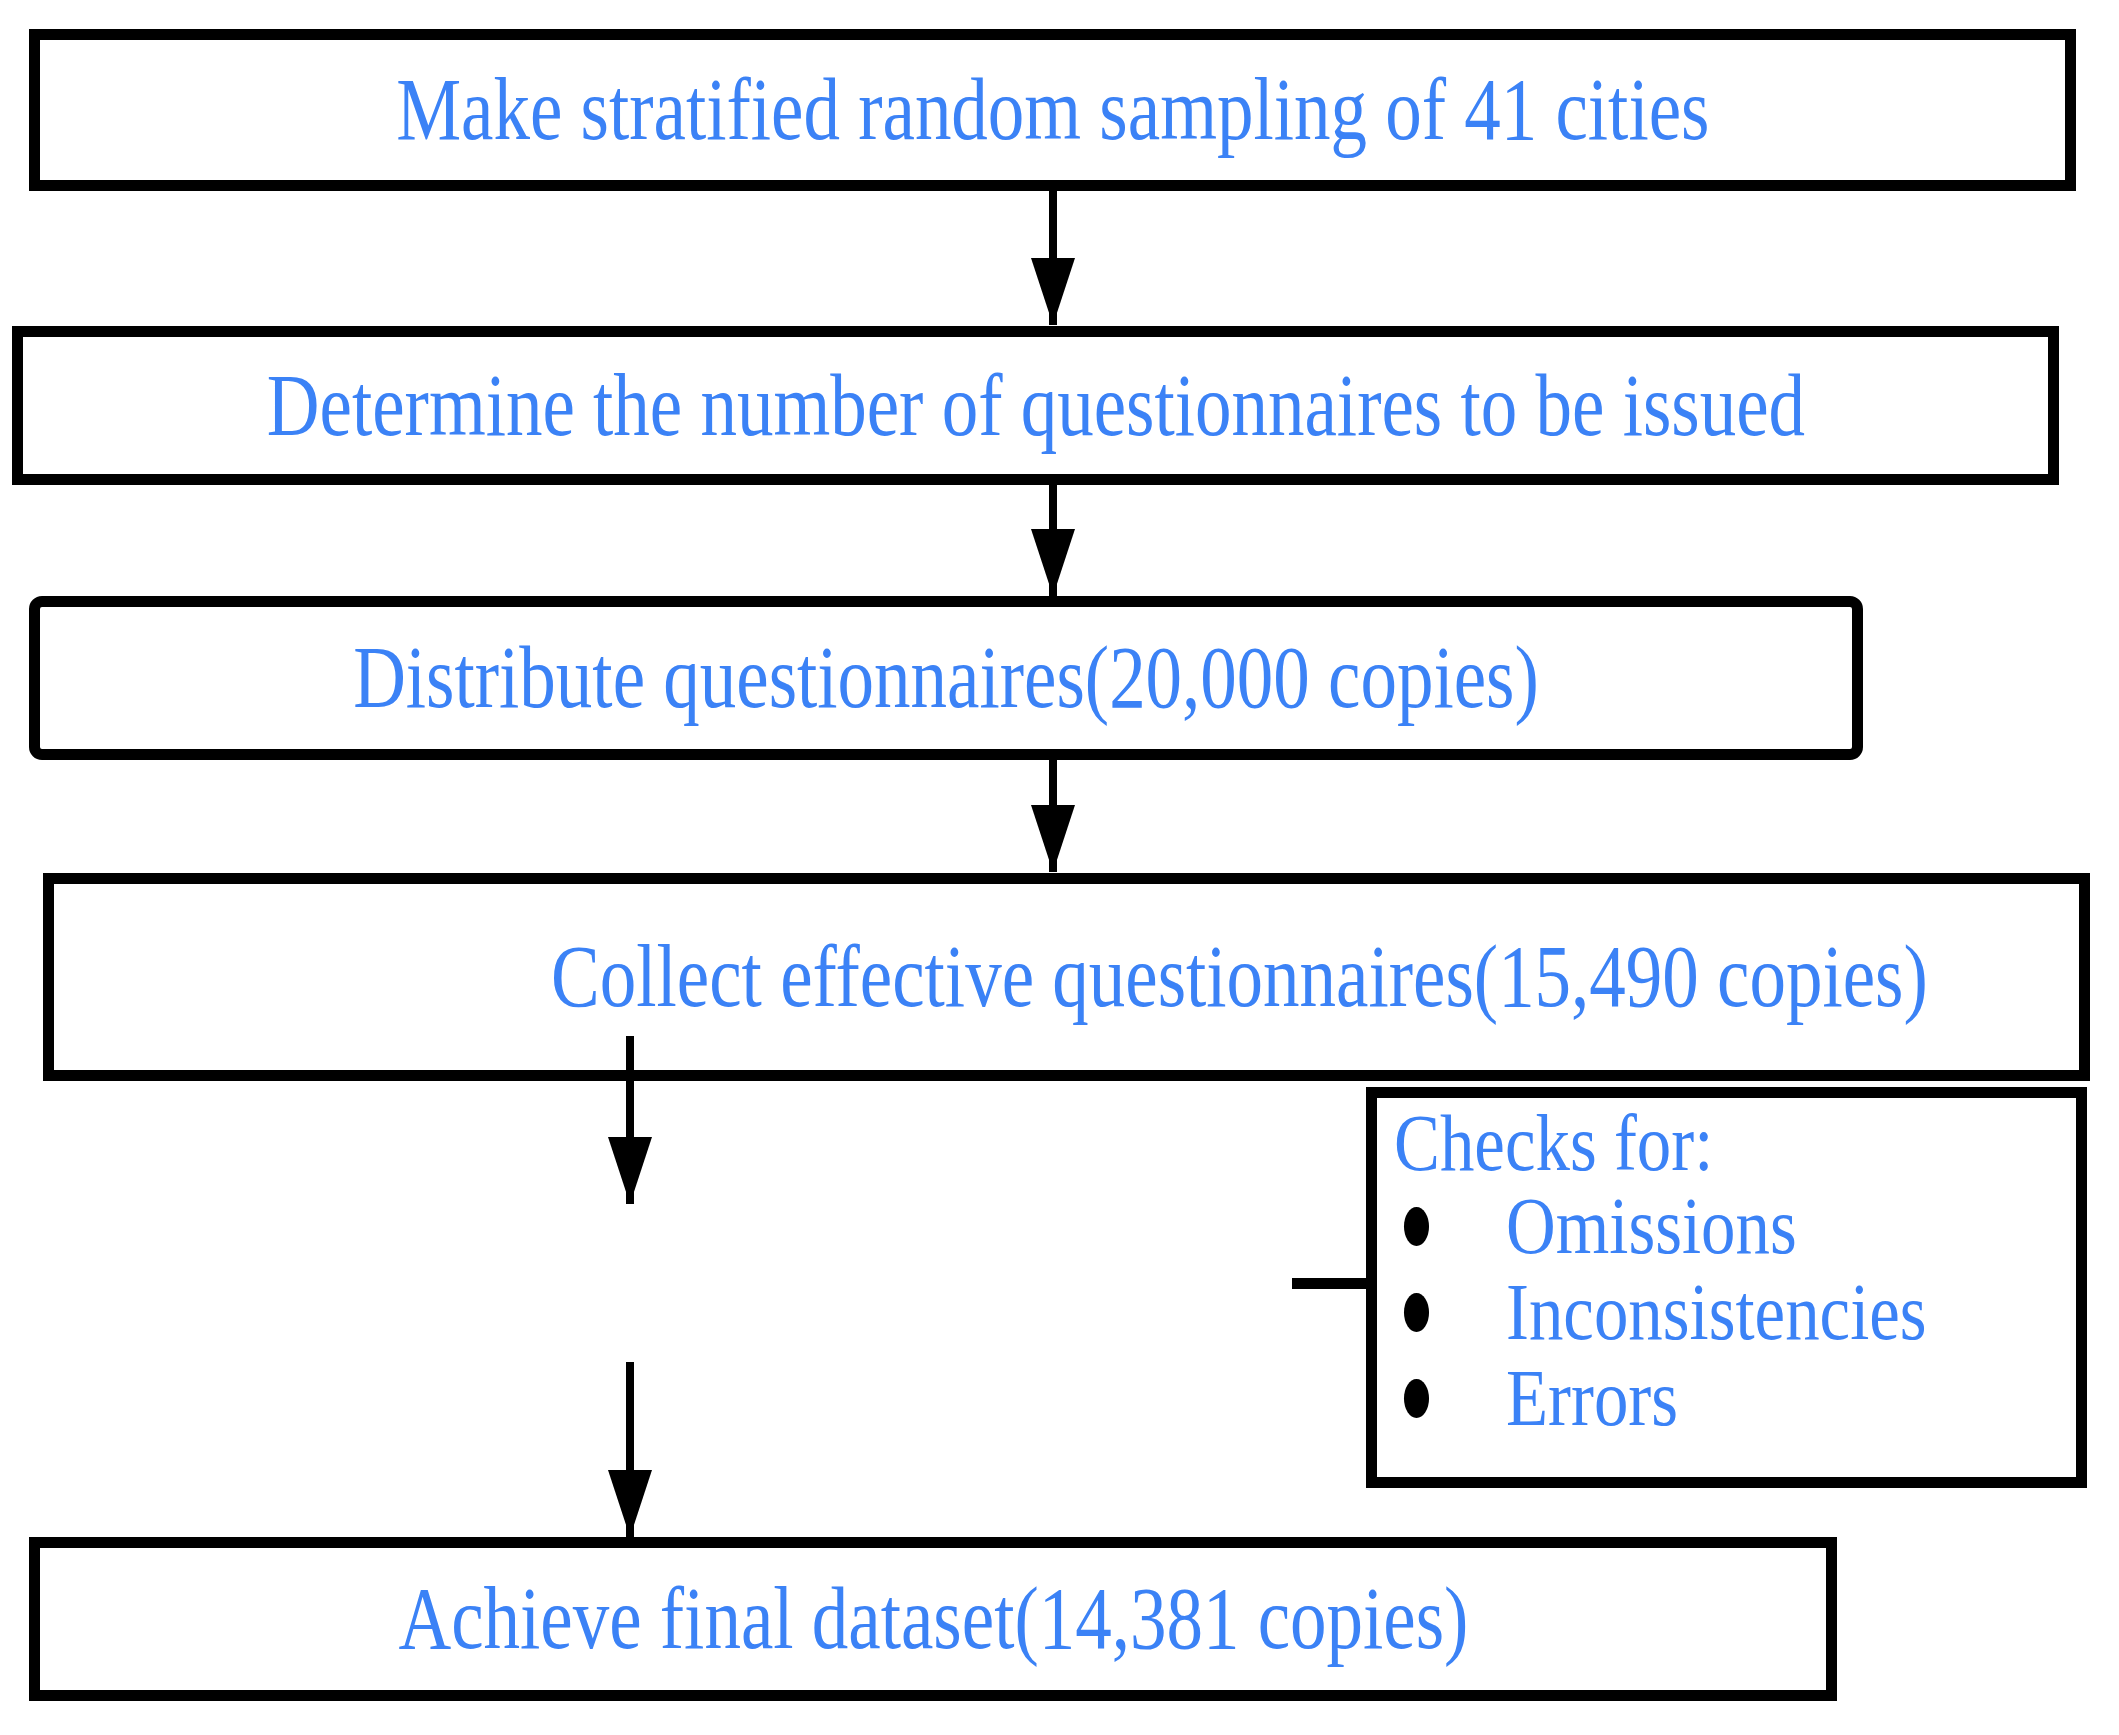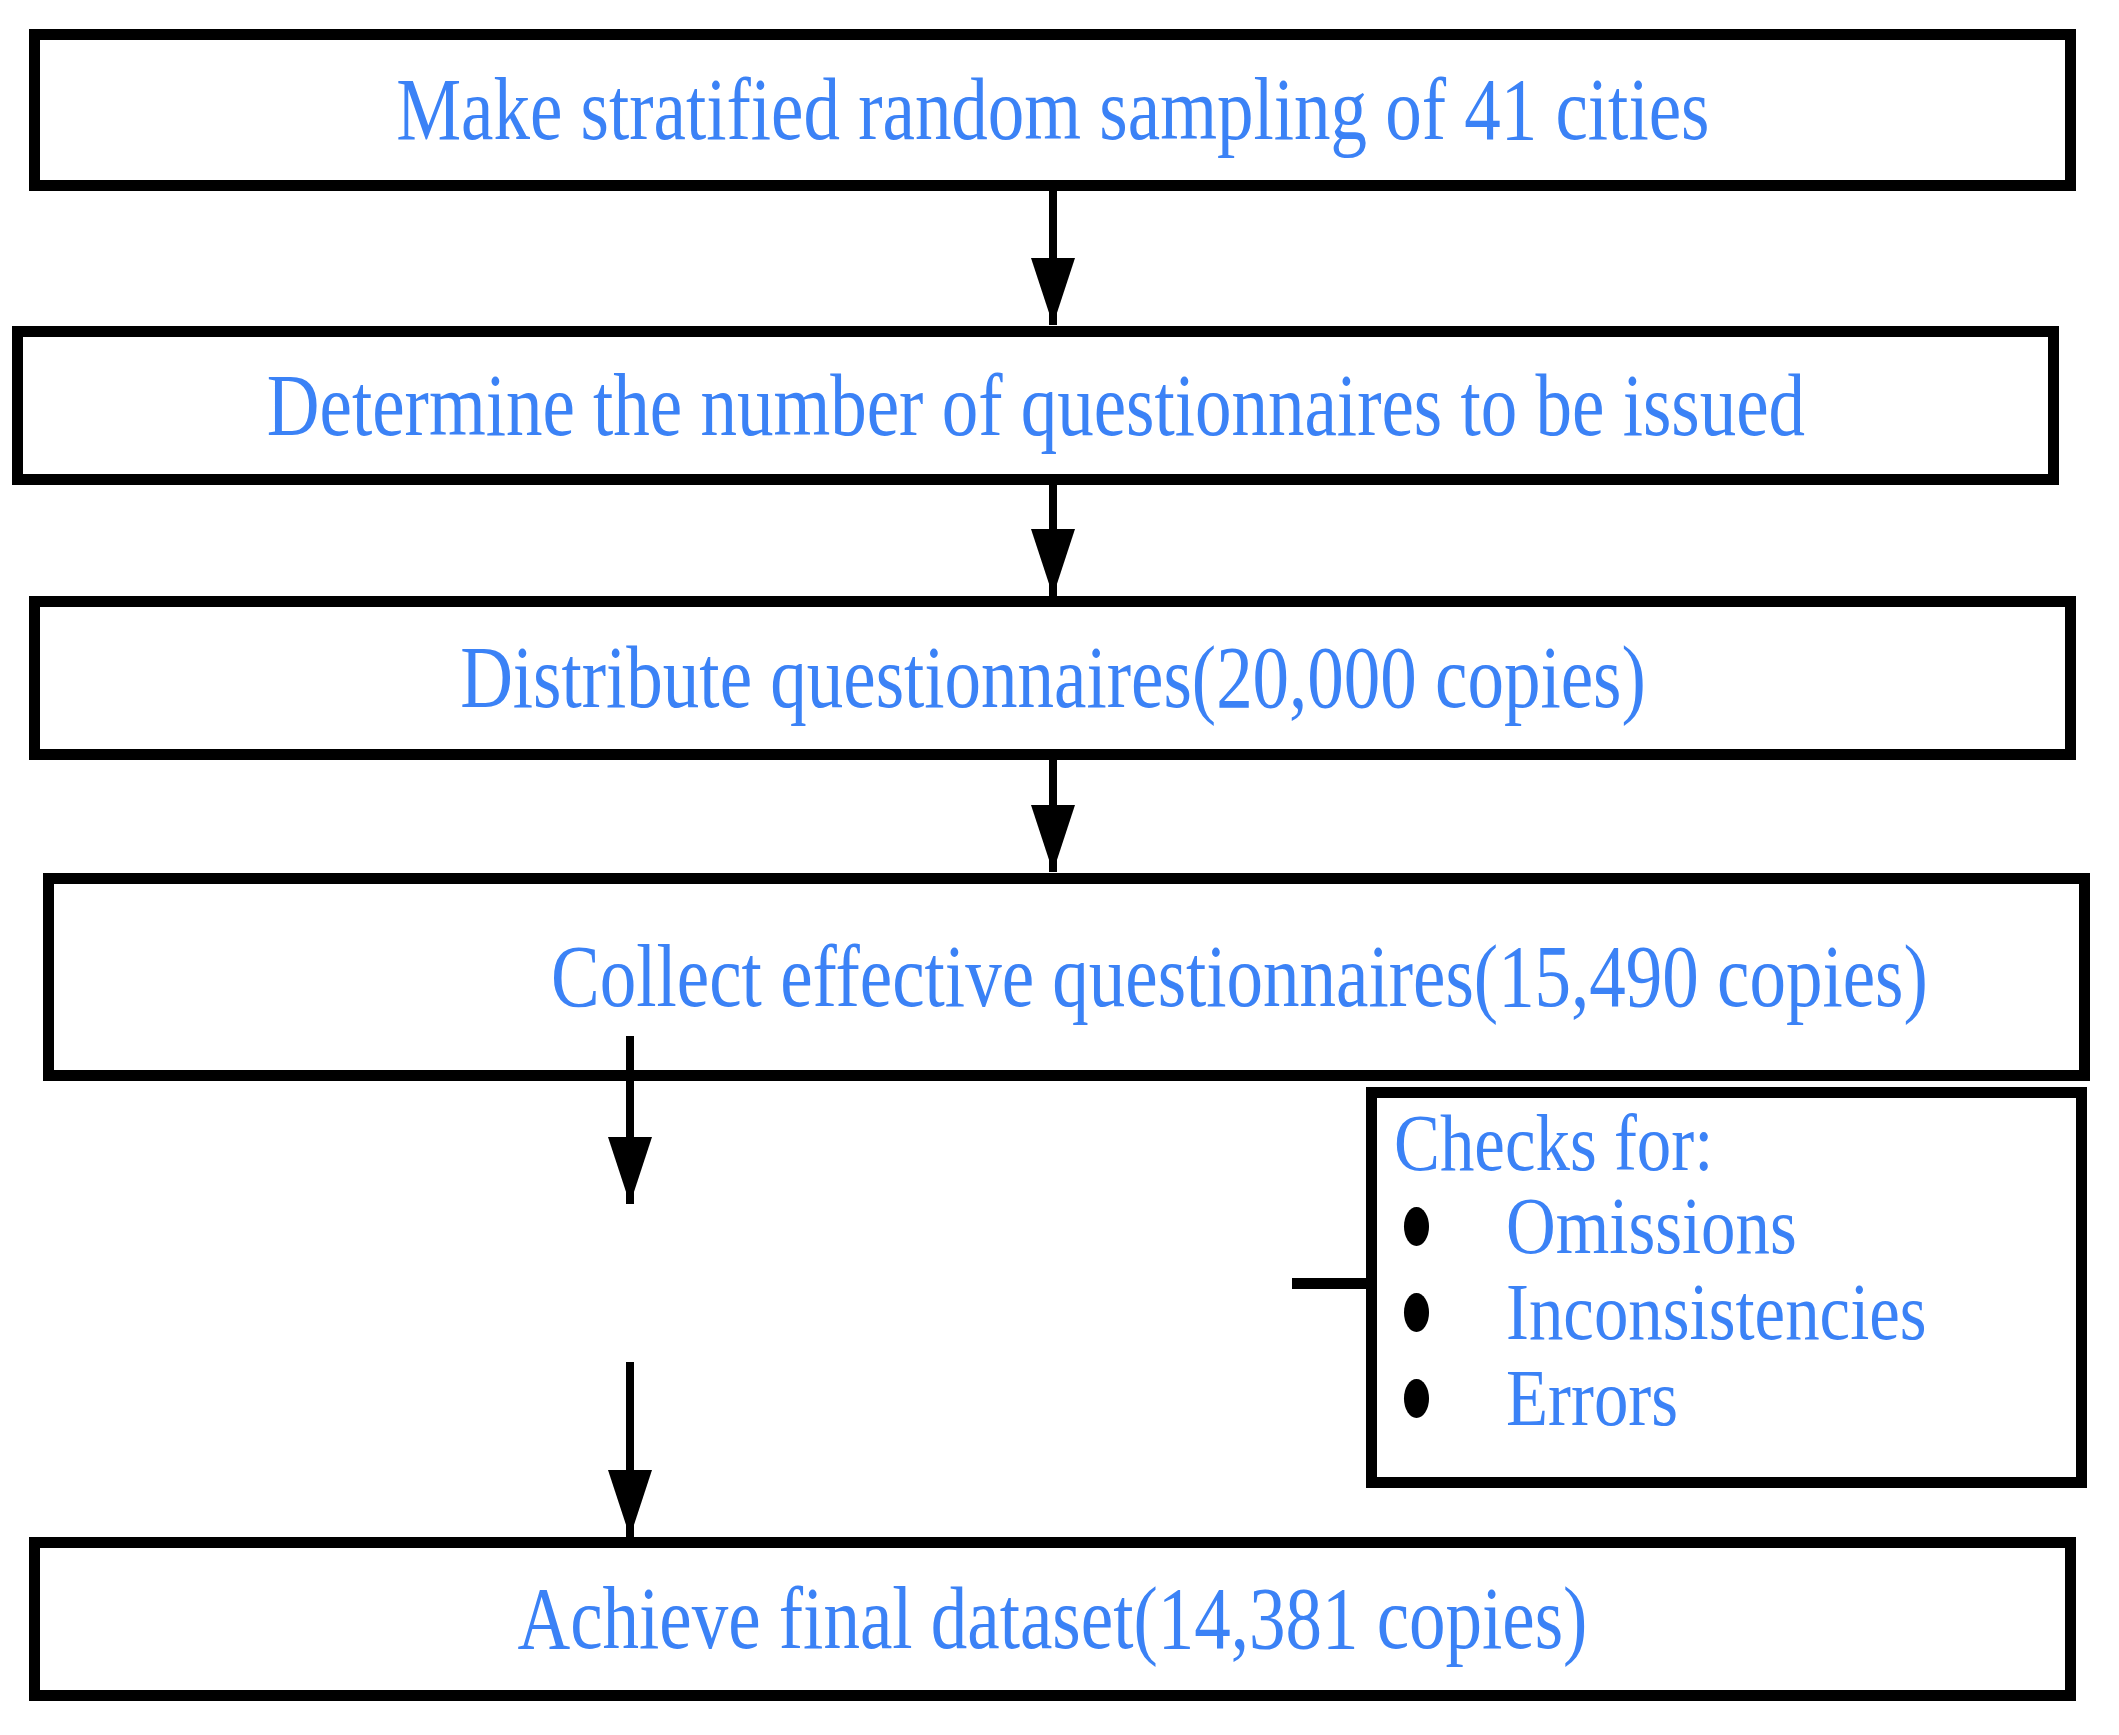--- a/index.html
+++ b/index.html
@@ -28,24 +28,24 @@
   }
   .fbox .lbl {
     font-size: 89px;
     line-height: 1.05;
     white-space: nowrap;
     transform: scaleX(0.82);
     transform-origin: 50% 50%;
   }
   #box1 { left: 29px;  top: 29px;   width: 2047px; height: 162px; }
   #box2 { left: 12px;  top: 326px;  width: 2047px; height: 159px; }
-  #box3 { left: 29px;  top: 596px;  width: 2047px; height: 164px; }
+  #box3 { left: 29px;  top: 596px;  width: 1834px; height: 164px; border-radius: 13px; }
   #box4 { left: 43px;  top: 873px; width: 2047px; height: 208px; justify-content: flex-end; }
   #box5 { left: 29px;  top: 1204px; width: 1265px; height: 158px; }
-  #box6 { left: 29px;  top: 1537px; width: 2047px; height: 164px; }
+  #box6 { left: 29px;  top: 1537px; width: 1808px; height: 164px; }
 
   .varrow { position: absolute; width: 44px; }
   .varrow .shaft {
     position: absolute;
     left: 17.6px;
     top: 0;
     width: 8.4px;
     height: 100%;
     background: #000000;
   }

